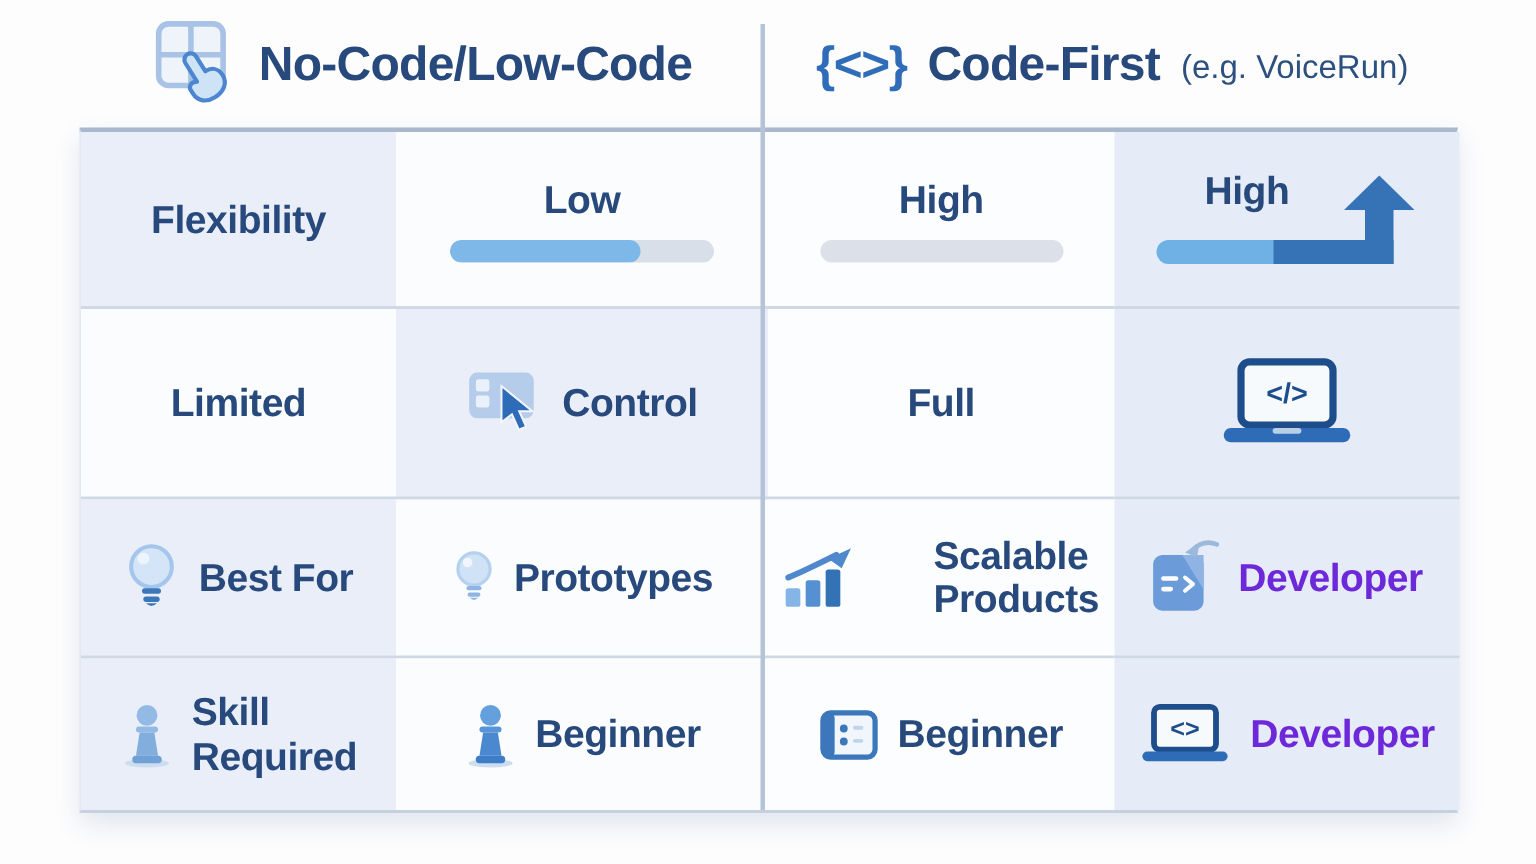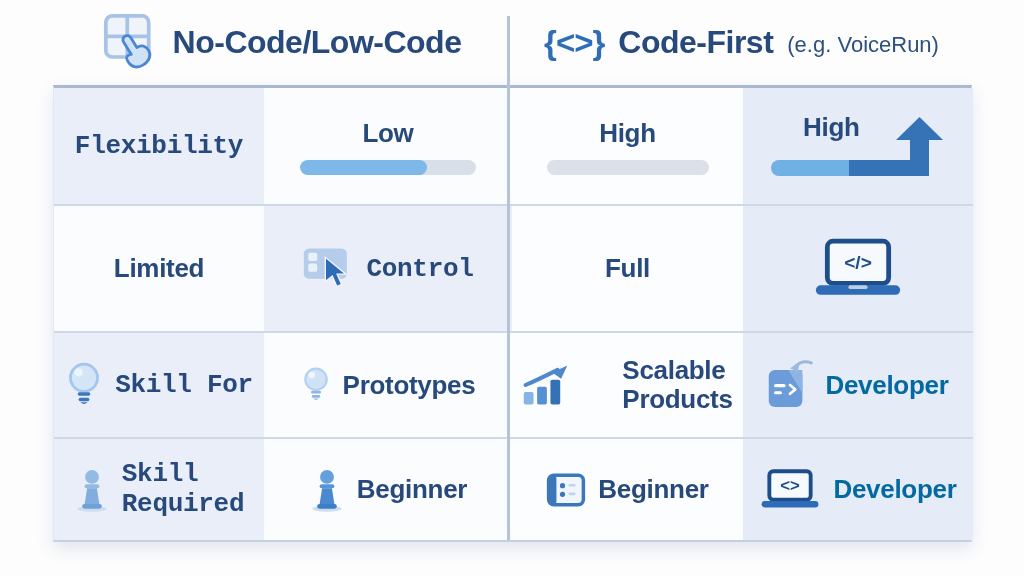--- a/index.html
+++ b/index.html
@@ -31,27 +31,27 @@
     grid-template-rows:118px 127px 106px 101px;
     border-top:3px solid #a9b8cc;
     border-bottom:2px solid #c6d1e0;
     border-left:1px solid #e2e8f2;
     border-right:1px solid #e2e8f2;
     box-shadow:0 7px 16px rgba(40,70,120,.13);
   }
   .cell { display:flex; align-items:center; justify-content:center; gap:12px;
           border-bottom:2px solid #cfd9e6; }
   .cell.last { border-bottom:none; }
-  .c1 { background:#e9eef8;font-family:Liberation Mono, monospace; }
+  .c1 { background:#e9eef8; }
   .c2 { background:#fbfcfe; }
   .c3 { background:#fcfdff; }
   .c4 { background:#e5ebf7; }
 
   .cell-text { font-size:26px; font-weight:700; color:#27497c; letter-spacing:-.3px; }
-  .cell-text.blue { color:#0369a1; }
+  .cell-text.blue { color:#6d28d9; }
   .multiline { white-space:pre-line; line-height:1.12; text-align:left; }
   .multiline.left { text-align:left;margin-left:40px; }
 
   .stack { display:flex; flex-direction:column; align-items:center; gap:11px;justify-content:center; }
 
   
   .bar { height:15px; border-radius:8px; background:#d9dfe8; overflow:hidden; }
   .bar-lg { width:176px; }
   .bar-md { width:162px; background:#dce1e9; }
   .bar-fill { height:100%; border-radius:8px; background:#7db8e8; }
@@ -149,21 +149,21 @@
     </div>
 
     <div class="cell c1">
       <svg class="icon" width="38" height="50" viewBox="0 0 42 54">
         <circle cx="21" cy="19" r="15" fill="#d3e5f7" stroke="#a5c6ec" stroke-width="3"></circle>
         <circle cx="15" cy="13" r="4.5" fill="#ecf4fc"></circle>
         <rect x="14" y="35" width="14" height="4" rx="2" fill="#3d77bb"></rect>
         <rect x="15" y="41" width="12" height="4" rx="2" fill="#3d77bb"></rect>
         <path d="M17 46 Q21 50 25 46 Z" fill="#3d77bb"></path>
       </svg>
-      <span class="cell-text">Skill For</span>
+      <span class="cell-text">Best For</span>
     </div>
     <div class="cell c2">
       <svg class="icon" width="30" height="44" viewBox="0 0 42 54">
         <circle cx="21" cy="19" r="15" fill="#cfe2f6" stroke="#b5d1ee" stroke-width="3"></circle>
         <circle cx="15" cy="13" r="4.5" fill="#f0f6fc"></circle>
         <rect x="14" y="35" width="14" height="4" rx="2" fill="#8fb6e2"></rect>
         <rect x="15" y="41" width="12" height="4" rx="2" fill="#8fb6e2"></rect>
         <path d="M17 46 Q21 50 25 46 Z" fill="#8fb6e2"></path>
       </svg>
       <span class="cell-text">Prototypes</span>

